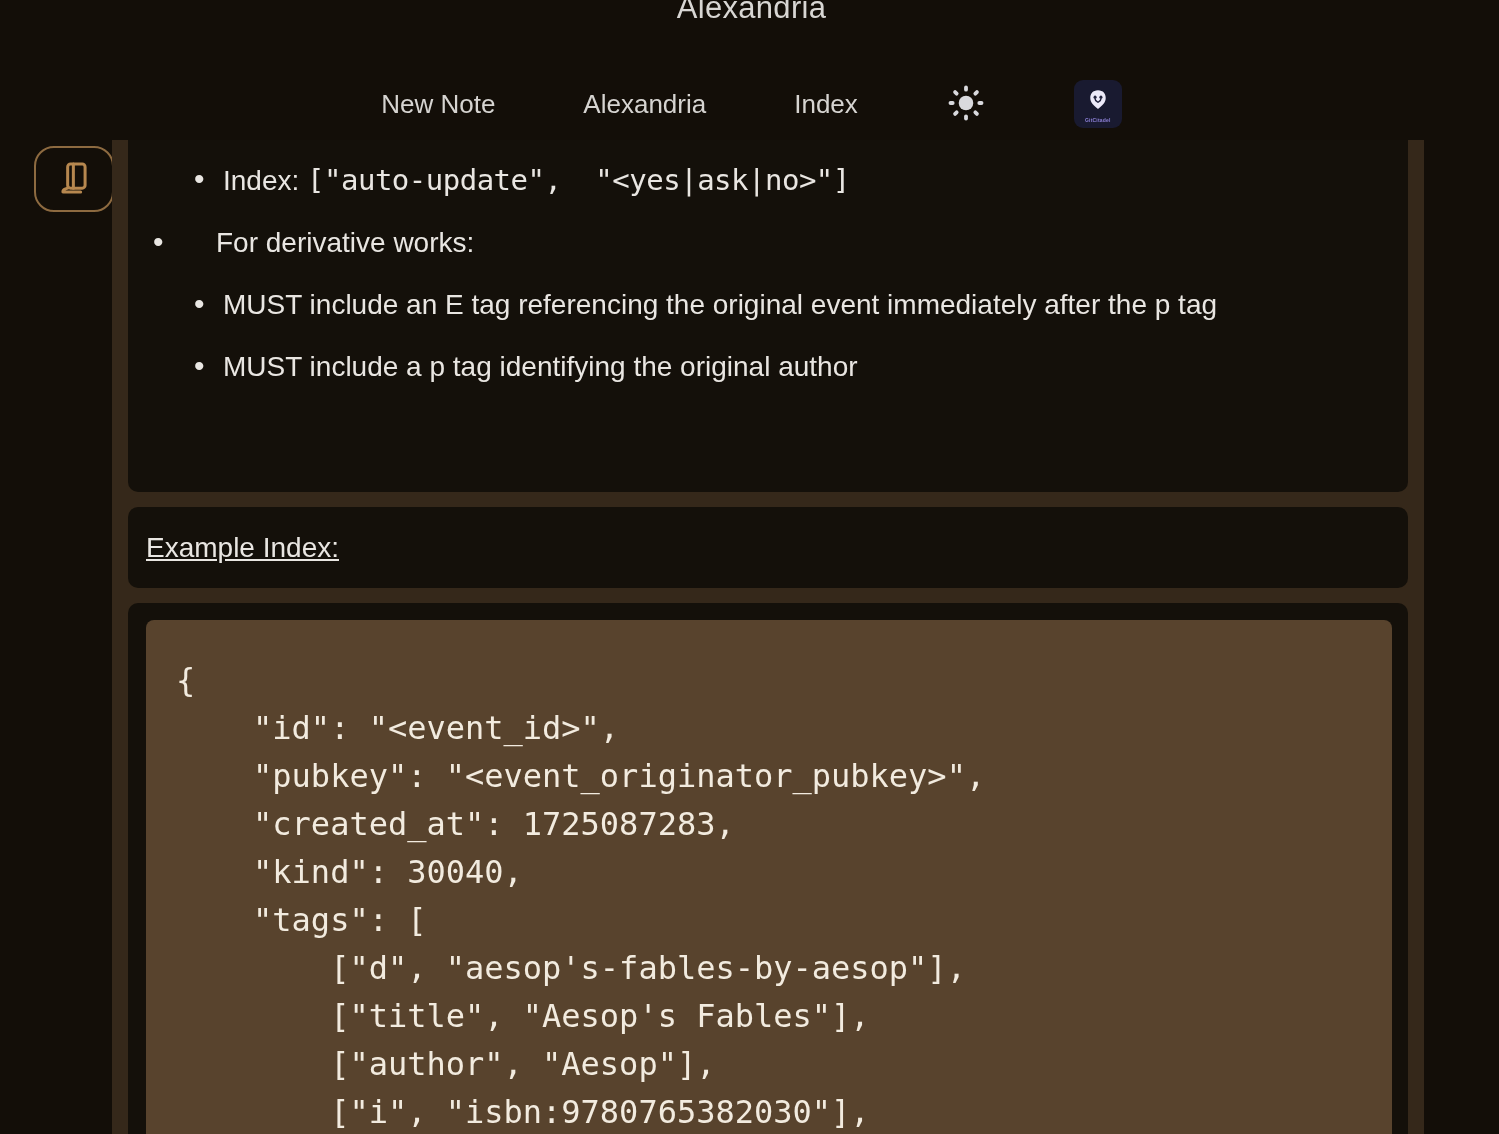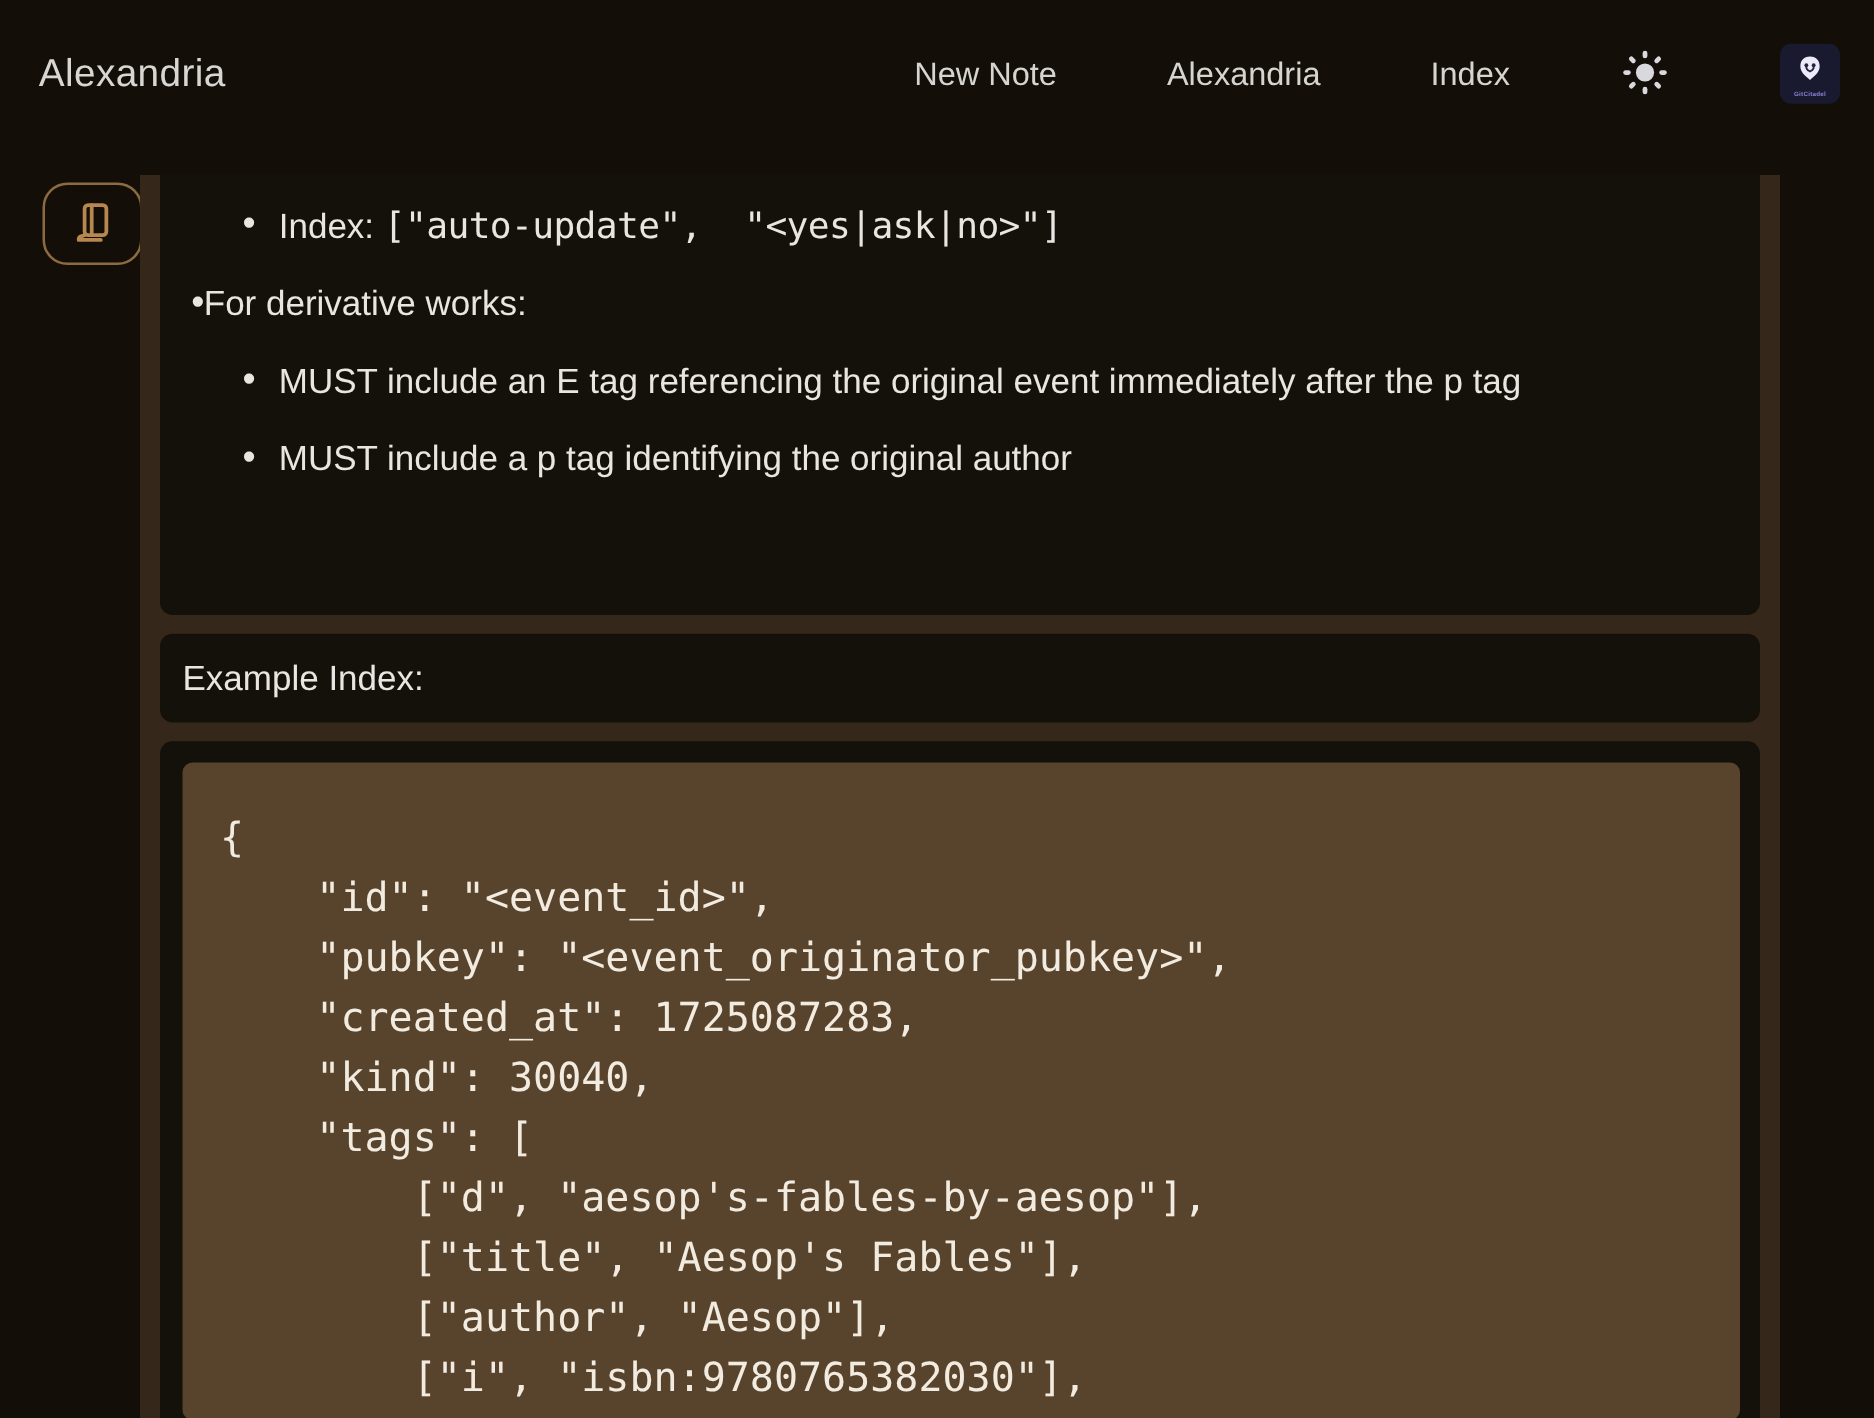--- a/index.html
+++ b/index.html
@@ -9,20 +9,21 @@
     overflow:hidden;
     font-family:"Liberation Sans", sans-serif;
     color:#e9e6e2;
   }
 
   
   .header {
     position:absolute; top:0; left:0; width:1499px; height:128px;
     display:flex; align-items:center; justify-content:space-between;
     padding:0 27px 0 31px;
+    flex-direction:column;
   }
   .app-title {
     font-size:31px; color:#d8d6d3; letter-spacing:0.3px;
     margin-top:-10px;
   }
   .nav {
     display:flex; align-items:center; gap:88px; margin-top:-10px;
   }
   .nav-link {
     font-size:26px; color:#d6d4d1; text-decoration:none; cursor:pointer;
@@ -73,35 +74,36 @@
     padding-left:95px; padding-right:40px;
     font-size:28px; line-height:36px;
     margin-bottom:26px;
     color:#e9e6e2;
   }
   .li::before {
     content:"\2022";
     position:absolute; left:66px; top:-1px;
     font-size:30px; color:#e9e6e2;
   }
-  .li.outer { padding-left:35px; }
+  .li.outer { padding-left:88px; }
   .li.outer::before { left:25px; }
   .inline-code {
     font-family:"DejaVu Sans Mono", monospace;
     font-size:29px;
     white-space:pre;
     letter-spacing:-0.5px;
   }
 
   .card-label {
     margin-top:15px;
-    height:71px;
+    height:81px;
     display:flex; align-items:center;
     padding-left:18px;
     font-size:28px;
+    text-decoration:underline;
   }
 
   .card-code {
     margin-top:15px;
     height:560px;
     padding:17px 18px;
   }
   .code-block {
     background:#58432d;
     border-radius:8px;

